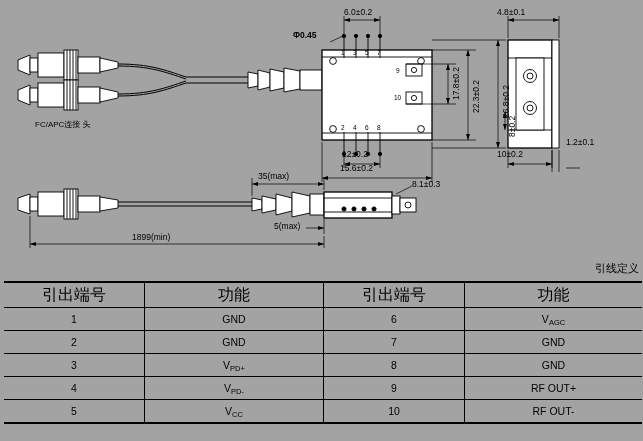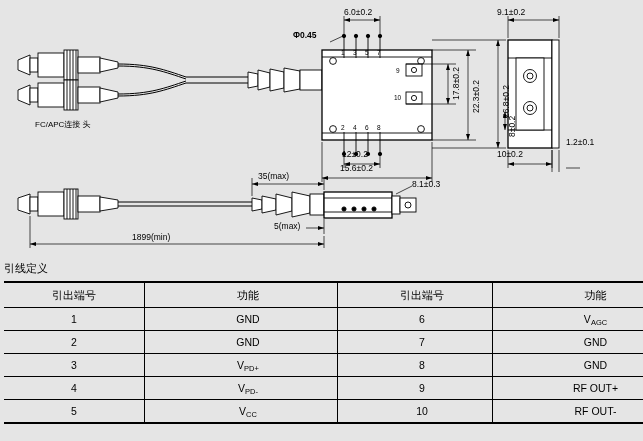--- a/index.html
+++ b/index.html
@@ -9,21 +9,21 @@
   }
   body {
     font-family: "Liberation Sans", sans-serif;
     color: #000000;
   }
   #page {
     position: relative;
     width: 643px;
     height: 441px;
     overflow: hidden;
-    background: #e5e5e5;
+    background: #a3a3a3;
   }
   .dwg {
     position: absolute;
     left: 0;
     top: 0;
     width: 643px;
     height: 260px;
   }
   .lbl {
     position: absolute;
@@ -45,21 +45,21 @@
   }
 
   
   #table-wrap {
     position: absolute;
     left: 4px;
     top: 258px;
     width: 635px;
   }
   .tbl-title {
-    text-align: left;
+    text-align: right;
     font-size: 11px;
     padding: 3px 0 5px 0;
   }
   table {
     border-collapse: collapse;
     width: 635px;
     table-layout: fixed;
   }
   th, td {
     border-top: 1px solid #000;
@@ -69,32 +69,31 @@
     text-align: center;
     font-size: 10.5px;
     height: 22px;
     padding: 0;
     font-weight: normal;
   }
   thead th {
     border-top: 2px solid #000;
     border-bottom: 1px solid #000;
     height: 24px;
-    font-size: 11px;
+    font-size: 16px;
   }
   tbody tr td {
     border-top: none;
     border-bottom: 1px solid #000;
   }
   tbody tr:last-child td {
     border-bottom: 2px solid #000;
   }
   .vsep {
     border-left: 1px solid #000;
-    padding-left: 14px;
   }
   sub {
     font-size: 7.5px;
     vertical-align: baseline;
     position: relative;
     top: 2px;
   }
 </style>
 </head>
 <body>
@@ -332,21 +331,21 @@
         <line x1="324" y1="236" x2="324" y2="248"></line>
         <line x1="30" y1="244" x2="324" y2="244"></line>
         <path d="M30 244 l6 -2 l0 4 z" fill="#000" stroke="none"></path>
         <path d="M324 244 l-6 -2 l0 4 z" fill="#000" stroke="none"></path>
       </g>
     </g>
   </svg>
 
   <div class="lbl" style="left:344px; top:8px;">6.0±0.2</div>
   <div class="lbl" style="left:293px; top:31px;font-weight:bold;">Φ0.45</div>
-  <div class="lbl" style="left:497px; top:8px;">9.1±0.2</div>
+  <div class="lbl" style="left:497px; top:8px;">4.8±0.1</div>
 
   <div class="lbl vert" style="left:452px; top:100px;">17.8±0.2</div>
   <div class="lbl vert" style="left:472px; top:113px;">22.3±0.2</div>
   <div class="lbl vert" style="left:502px; top:118px;">26.8±0.2</div>
   <div class="lbl vert" style="left:508px; top:137px;">8±0.2</div>
 
   <div class="lbl" style="left:342px; top:150px;">12±0.2</div>
   <div class="lbl" style="left:340px; top:164px;">15.6±0.2</div>
   <div class="lbl" style="left:497px; top:150px;">10±0.2</div>
   <div class="lbl" style="left:566px; top:138px;text-align:center;">1.2±0.1</div>

